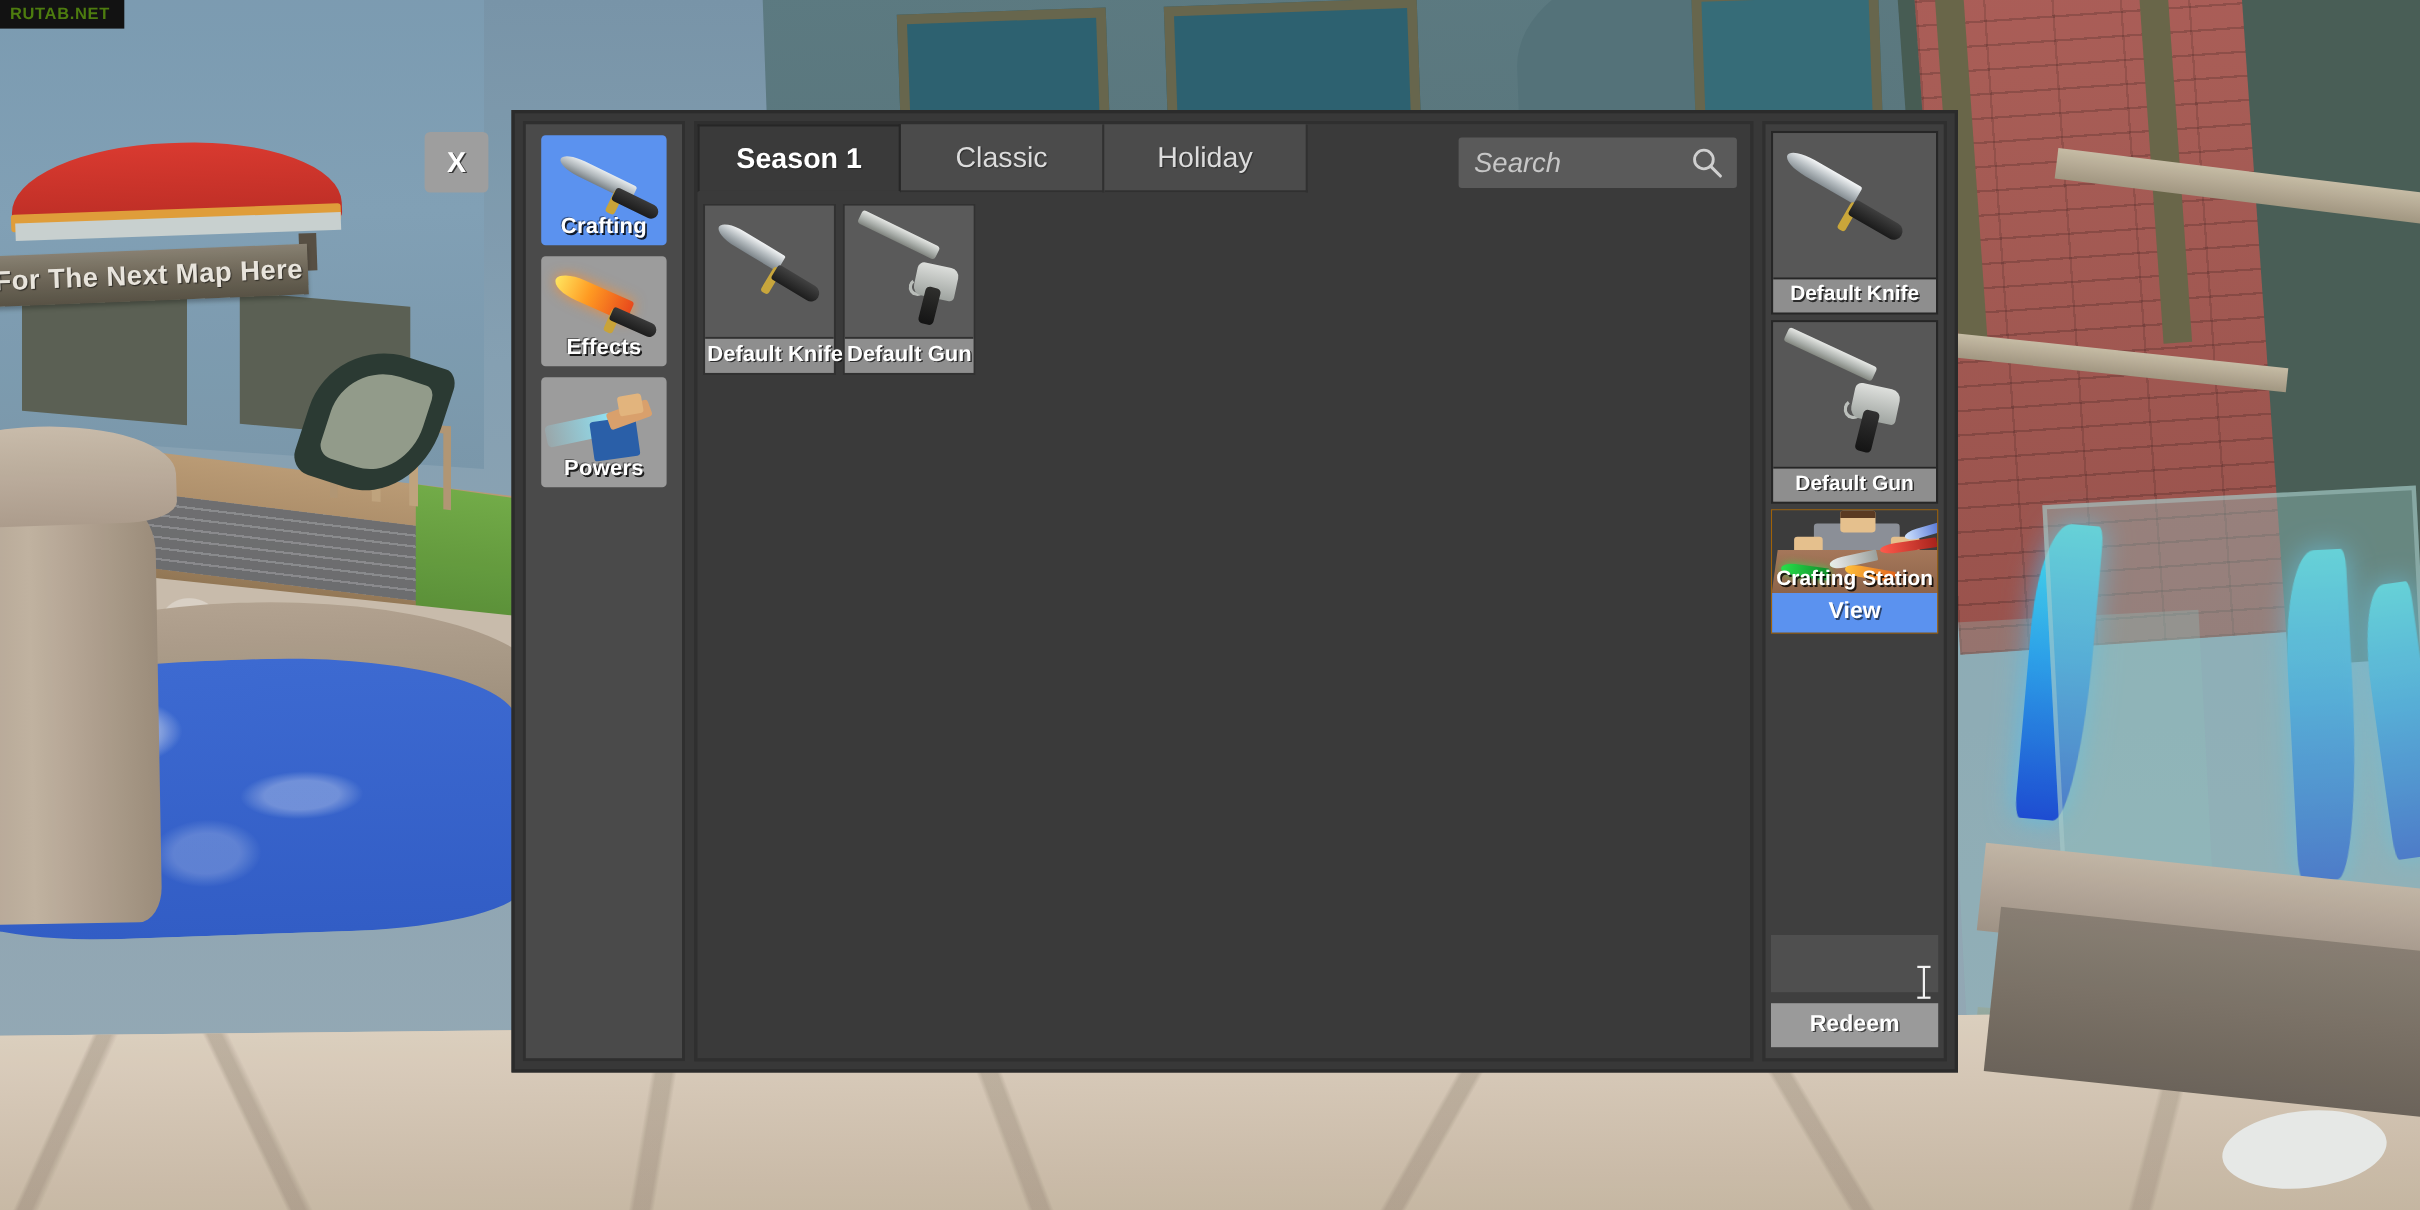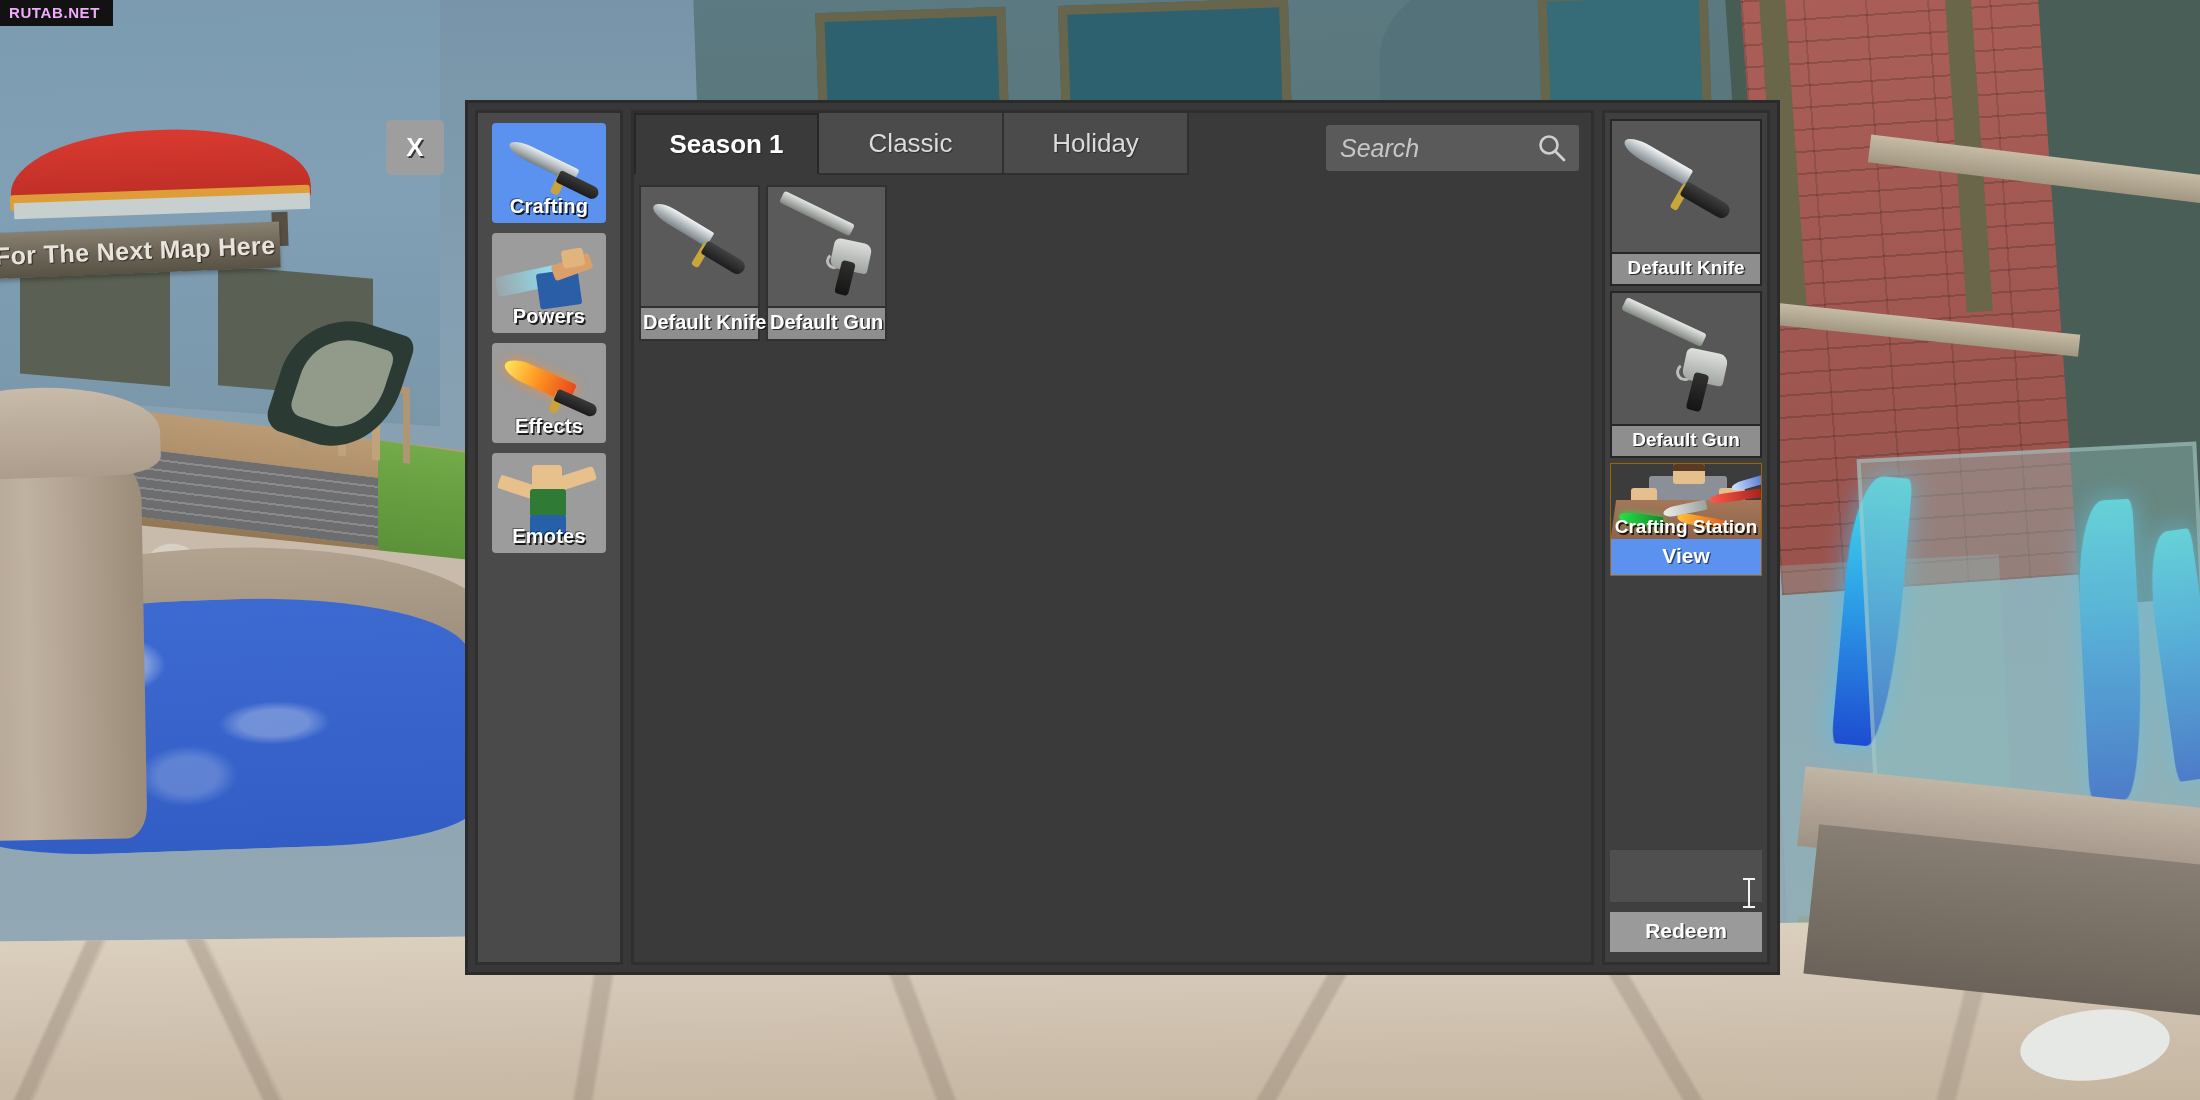--- a/index.html
+++ b/index.html
@@ -232,21 +232,21 @@
     position: absolute; left: 1795px; top: 930px; width: 420px; height: 70px;
     background: linear-gradient(180deg, #9bb0a6 0%, #7d9188 100%); transform: rotate(4deg);
   }
 
   
   .vignette { position: absolute; inset: 0; background: rgba(0,0,0,.03); }
 
   
   .watermark {
     position: absolute; left: 0; top: 0;
-    background: #121212; color: #f0abfc;
+    background: #121212; color: #4d7c0f;
     font-size: 15px; font-weight: 700; letter-spacing: .6px;
     padding: 4px 13px 5px 9px;
     z-index: 60;
     text-align: center;
   }
 
   
   .close-btn {
     position: absolute; left: 386px; top: 120px; width: 58px; height: 55px;
     background: #9e9e9e; border-radius: 5px;
@@ -671,47 +671,37 @@
       <div class="cat-art">
         <div class="knife-blade" style="left:14px;top:30px;transform:rotate(26deg);"></div>
         <div class="knife-guard" style="left:62px;top:50px;transform:rotate(26deg);"></div>
         <div class="knife-handle" style="left:64px;top:56px;transform:rotate(26deg);"></div>
       </div>
       <div class="cat-label">Crafting</div>
     </div>
 
     <div class="cat">
       <div class="cat-art">
+        <div class="fire-blade" style="left:10px;top:26px;transform:rotate(24deg);"></div>
+        <div class="knife-guard" style="left:60px;top:48px;transform:rotate(24deg);"></div>
+        <div class="knife-handle" style="left:62px;top:54px;transform:rotate(24deg);"></div>
+      </div>
+      <div class="cat-label">Effects</div>
+    </div>
+
+    <div class="cat">
+      <div class="cat-art">
         <div class="pw-beam"></div>
         <div class="pw-torso"></div>
         <div class="pw-arm"></div>
         <div class="pw-head"></div>
       </div>
       <div class="cat-label">Powers</div>
     </div>
 
-    <div class="cat">
-      <div class="cat-art">
-        <div class="fire-blade" style="left:10px;top:26px;transform:rotate(24deg);"></div>
-        <div class="knife-guard" style="left:60px;top:48px;transform:rotate(24deg);"></div>
-        <div class="knife-handle" style="left:62px;top:54px;transform:rotate(24deg);"></div>
-      </div>
-      <div class="cat-label">Effects</div>
-    </div>
-
-    <div class="cat">
-      <div class="cat-art">
-        <div class="em-arm1"></div>
-        <div class="em-arm2"></div>
-        <div class="em-head"></div>
-        <div class="em-torso"></div>
-        <div class="em-legs"></div>
-      </div>
-      <div class="cat-label">Emotes</div>
-    </div>
 
 
 
   </div>
 
   <div class="center">
 
     <div class="tabrow">
       <div class="tab active">Season 1</div>
       <div class="tab">Classic</div>

